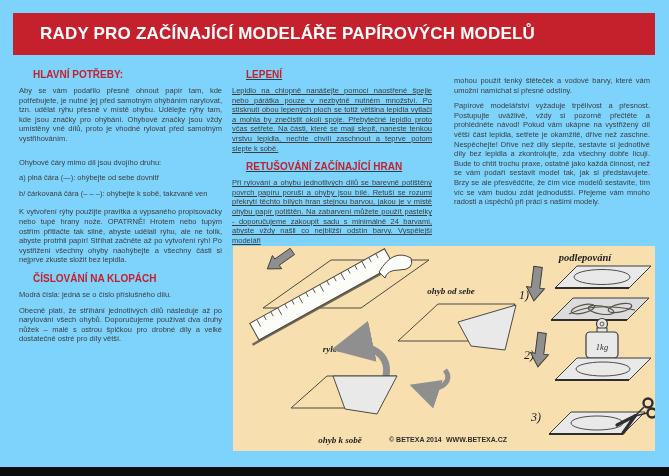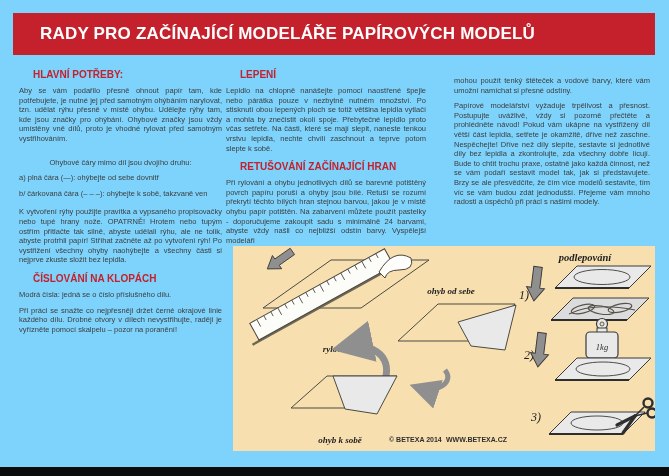--- a/index.html
+++ b/index.html
@@ -3,25 +3,25 @@
 <meta charset="utf-8">
 <style>
   html,body{margin:0;padding:0;background:#ffffff;}
   .page{position:relative;width:669px;height:476px;background:#7dd3fc;overflow:hidden;
         font-family:"Liberation Sans",sans-serif;color:#3d3d3d;}
   .banner{position:absolute;left:13px;top:13px;width:642px;height:42px;background:#C4212D;
           display:flex;align-items:center;box-sizing:border-box;padding-left:27px;}
   .banner span{color:#ffffff;font-size:17px;font-weight:bold;letter-spacing:.2px;}
   .col{position:absolute;top:70px;font-size:7.5px;line-height:9.6px;}
   .col1{left:13px;width:215px;}
-  .col2{left:220px;width:212px;}
+  .col2{left:226px;width:212px;text-decoration:underline;}
   .col3{left:448px;width:208px;}
   .col h2{font-size:10px;line-height:10px;color:#C4212D;margin:0 0 1px 0;font-weight:bold;padding-left:20px;}
   .col .mt{margin-top:9px;}
-  .col .mt2{margin-top:14px;text-align:center;}
+  .col .mt2{margin-top:14px;}
   .col p{margin:6px;}
   .j{text-align:justify;}
   .jl{text-align:justify;text-align-last:justify;}
   .panel{position:absolute;left:233px;top:246px;width:422px;height:205px;background:#F8DFB0;}
   .bottom-bar{position:absolute;left:0;top:467px;width:669px;height:9px;background:#0c0c0c;}
   .lbl{font:italic bold 9px "Liberation Serif",serif;fill:#1d1d1d;}
   .lbl-big{font:italic bold 10.5px "Liberation Serif",serif;fill:#1d1d1d;}
   .num{font:italic 12px "Liberation Serif",serif;fill:#1d1d1d;}
   .cop{font:bold 7px "Liberation Sans",sans-serif;fill:#2e2e2e;}
   .kg{font:italic 8.5px "Liberation Serif",serif;fill:#2e2e2e;}
@@ -37,21 +37,21 @@
 
   <div class="col col1">
     <h2>HLAVNÍ POTŘEBY:</h2>
     <p class="j">Aby se vám podařilo přesně ohnout papír tam, kde potřebujete, je nutné jej před samotným ohýbáním narylovat, tzn. udělat rýhu přesně v místě ohybu. Udělejte rýhy tam, kde jsou značky pro ohýbání. Ohybové značky jsou vždy umístěny vně dílů, proto je vhodné rylovat před samotným vystřihováním.</p>
     <p class="mt2">Ohybové čáry mimo díl jsou dvojího druhu:</p>
     <p>a) plná čára (—): ohýbejte od sebe dovnitř</p>
     <p>b/ čárkovaná čára (– – –): ohýbejte k sobě, takzvaně ven</p>
     <p class="j mt">K vytvoření rýhy použijte pravítka a vypsaného propisovačky nebo tupé hrany nože. OPATRNĚ! Hrotem nebo tupým ostřím přitlačte tak silně, abyste udělali rýhu, ale ne tolik, abyste protrhli papír! Stříhat začněte až po vytvoření rýh! Po vystřižení všechny ohyby naohýbejte a všechny části si nejprve zkuste složit bez lepidla.</p>
     <h2 class="mt">ČÍSLOVÁNÍ NA KLOPÁCH</h2>
     <p>Modrá čísla: jedná se o číslo příslušného dílu.</p>
-    <p class="j">Při práci se snažte co nejpřesněji držet černé okrajové linie každého dílu. Drobné otvory v dílech nevystřihujte, raději je vyřízněte pomocí skalpelu – pozor na poranění!</p>
+    <p class="j">Obecně platí, že stříhání jednotlivých dílů následuje až po narylování všech ohybů. Doporučujeme používat dva druhy nůžek – malé s ostrou špičkou pro drobné díly a velké dostatečně ostré pro díly větší.</p>
   </div>
 
   <div class="col col2">
     <h2>LEPENÍ</h2>
     <p class="j">Lepidlo na chlopně nanášejte pomocí naostřené špejle nebo párátka pouze v nezbytně nutném množství. Po stisknutí obou lepených ploch se totiž většina lepidla vytlačí a mohla by znečistit okolí spoje. Přebytečné lepidlo proto včas setřete. Na části, které se mají slepit, naneste tenkou vrstvu lepidla, nechte chvíli zaschnout a teprve potom slepte k sobě.</p>
     <h2 class="mt">RETUŠOVÁNÍ ZAČÍNAJÍCÍ HRAN</h2>
     <p class="jl">Při rylování a ohybu jednotlivých dílů se barevně potištěný povrch papíru poruší a ohyby jsou bílé. Retuší se rozumí překrytí těchto bílých hran stejnou barvou, jakou je v místě ohybu papír potištěn. Na zabarvení můžete použít pastelky - doporučujeme zakoupit sadu s minimálně 24 barvami, abyste vždy našli co nejbližší odstín barvy. Vyspělejší modeláři</p>
   </div>
 
   <div class="col col3">

